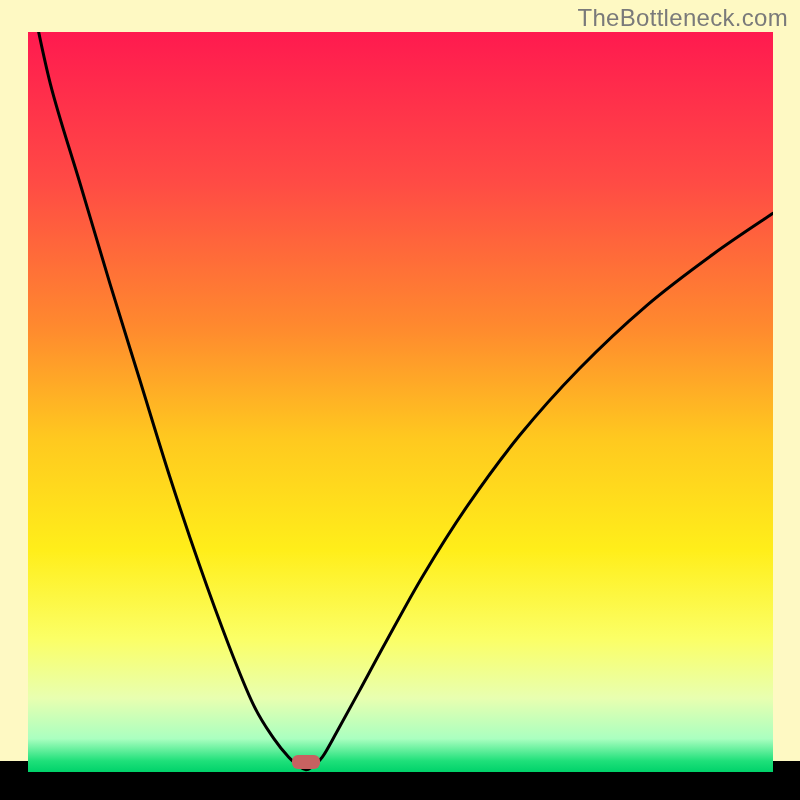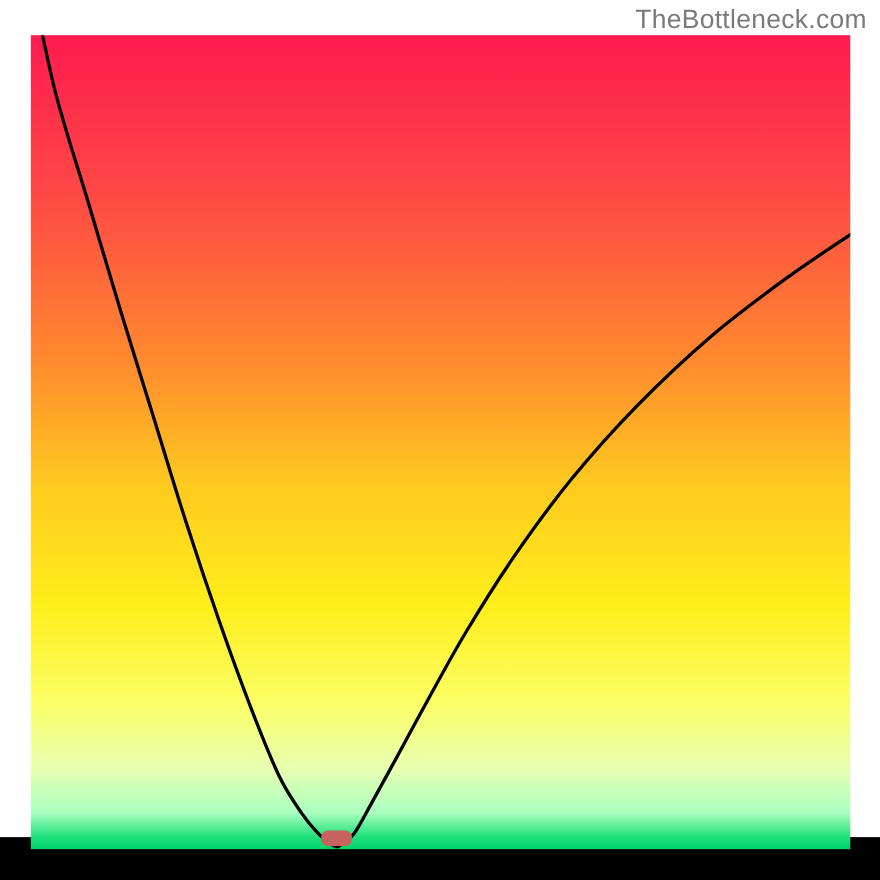--- a/index.html
+++ b/index.html
@@ -8,21 +8,21 @@
     width: 800px;
     height: 800px;
     background: #000;
     overflow: hidden;
     font-family: Arial, Helvetica, sans-serif;
   }
   #wrap {
     position: relative;
     width: 800px;
     height: 761px;
-    background: #ffffff;
+    background: #fef9c3;
   }
   #plot {
     position: absolute;
     box-sizing: border-box;
   }
   #watermark {
     position: absolute;
     top: 4px;
     right: 12px;
     color: #7a7a7a;

